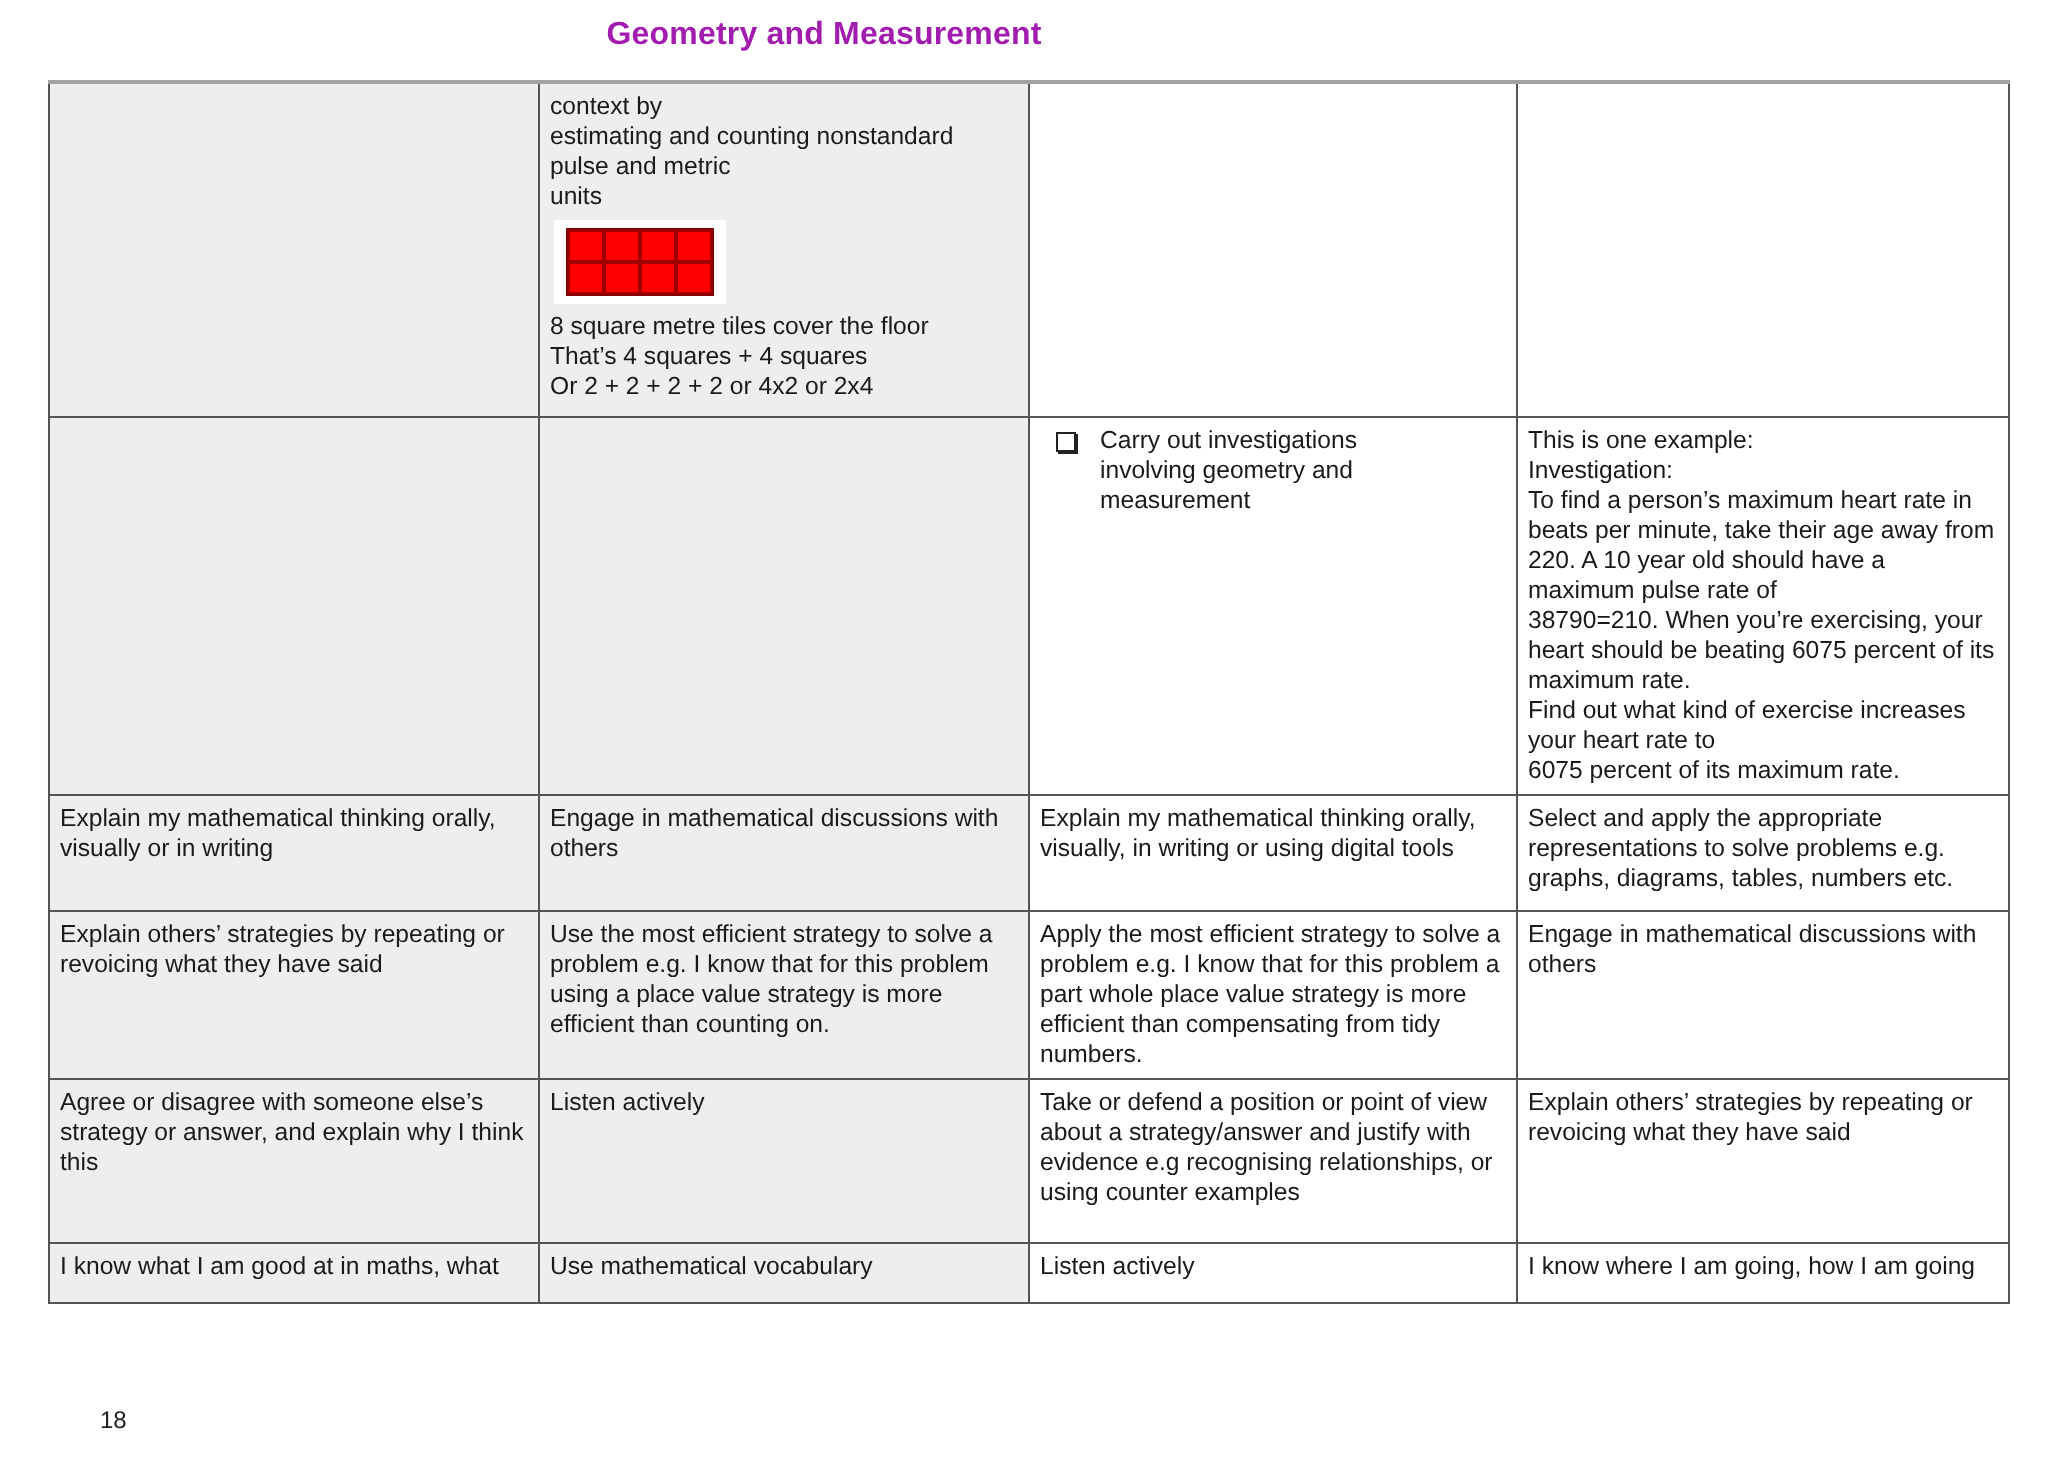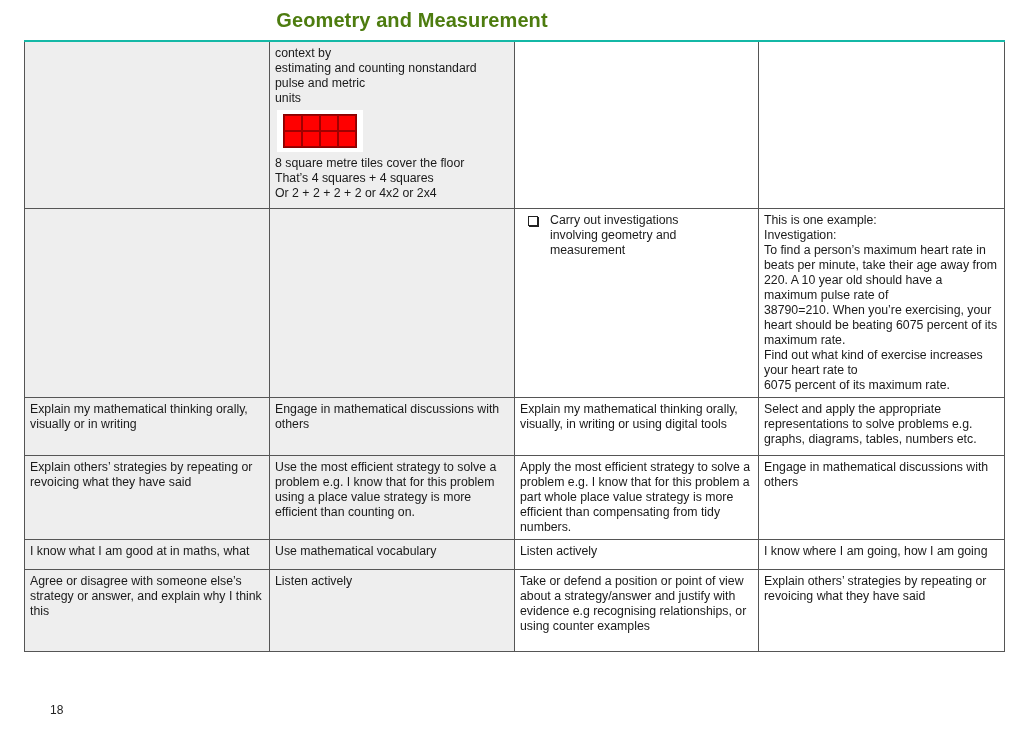--- a/index.html
+++ b/index.html
@@ -1,20 +1,20 @@
 <!DOCTYPE html>
 <html><head>
 <meta charset="utf-8">
 <style>
   html, body { margin:0; padding:0; background:#ffffff; }
   body { width:1024px; height:730px; position:relative; overflow:hidden; font-family:"Liberation Sans", sans-serif; color:#1a1a1a; }
-  .title { position:absolute; top:9px; left:0; width:824px; text-align:center; font-weight:bold; font-size:20px; color:#4d7c0f; letter-spacing:0.1px; }
+  .title { position:absolute; top:9px; left:0; width:824px; text-align:center; font-weight:bold; font-size:16px; color:#a21caf; letter-spacing:0.1px; }
   table.grid { position:absolute; top:40px; left:24px; border-collapse:collapse; table-layout:fixed; width:980px; }
   table.grid td { border:1.5px solid #555; vertical-align:top; font-size:12.3px; line-height:15px; padding:4px 5px 4px 5px; }
-  table.grid tr:first-child td { border-top:2px solid #14b8a6; }
+  table.grid tr:first-child td { border-top:2px solid #a3a3a3; }
   td.gray { background:#eeeeee; }
   td.white { background:#ffffff; }
   td.banner { background:#ea9999; text-align:center; font-weight:bold; font-size:14px; padding:7px 5px; vertical-align:middle; }
   .line { display:block; }
   .tiles { display:inline-block; margin:4px 0 4px 2px; padding:4px 6px; background:#fff; }
   .tiles .grid8 { display:grid; grid-template-columns:repeat(4,18px); grid-template-rows:repeat(2,16px); border:1px solid #8a0000; }
   .tiles .cell { background:#ff0000; border:0.5px solid #a00000; }
   .checklist { margin:0; padding:0 0 0 8px; list-style:none; }
   .checklist li { display:flex; gap:12px; }
   .cbox { display:inline-block; width:8px; height:8px; border:1px solid #222; box-shadow:1px 1px 0 #222; margin-top:3px; flex:none; }
@@ -85,29 +85,29 @@
     <td class="gray">Engage in mathematical discussions with others</td>
     <td class="white">Explain my mathematical thinking orally, visually, in writing or using digital tools</td>
     <td class="white">Select and apply the appropriate representations to solve problems e.g. graphs, diagrams, tables, numbers etc.</td>
   </tr>
   <tr style="height:82px">
     <td class="gray">Explain others’ strategies by repeating or revoicing what they have said</td>
     <td class="gray">Use the most efficient strategy to solve a problem e.g. I know that for this problem using a place value strategy is more efficient than counting on.</td>
     <td class="white">Apply the most efficient strategy to solve a problem e.g. I know that for this problem a part whole place value strategy is more efficient than compensating from tidy numbers.</td>
     <td class="white">Engage in mathematical discussions with others</td>
   </tr>
+  <tr style="height:82px">
+    <td class="gray">Agree or disagree with someone else’s strategy or answer, and explain why I think this</td>
+    <td class="gray">Listen actively</td>
+    <td class="white">Take or defend a position or point of view about a strategy/answer and justify with evidence e.g recognising relationships, or using counter examples</td>
+    <td class="white">Explain others’ strategies by repeating or revoicing what they have said</td>
+  </tr>
   <tr style="height:30px">
     <td class="gray">I know what I am good at in maths, what</td>
     <td class="gray">Use mathematical vocabulary</td>
     <td class="white">Listen actively</td>
     <td class="white">I know where I am going, how I am going</td>
-  </tr>
-  <tr style="height:82px">
-    <td class="gray">Agree or disagree with someone else’s strategy or answer, and explain why I think this</td>
-    <td class="gray">Listen actively</td>
-    <td class="white">Take or defend a position or point of view about a strategy/answer and justify with evidence e.g recognising relationships, or using counter examples</td>
-    <td class="white">Explain others’ strategies by repeating or revoicing what they have said</td>
   </tr>
 </tbody>
   </table>
 
 <div class="footer-page">18</div>
 <div class="footer-copy">This document remains the property of Glenbrook School. Copyright 2020</div>
 
 </body></html>

